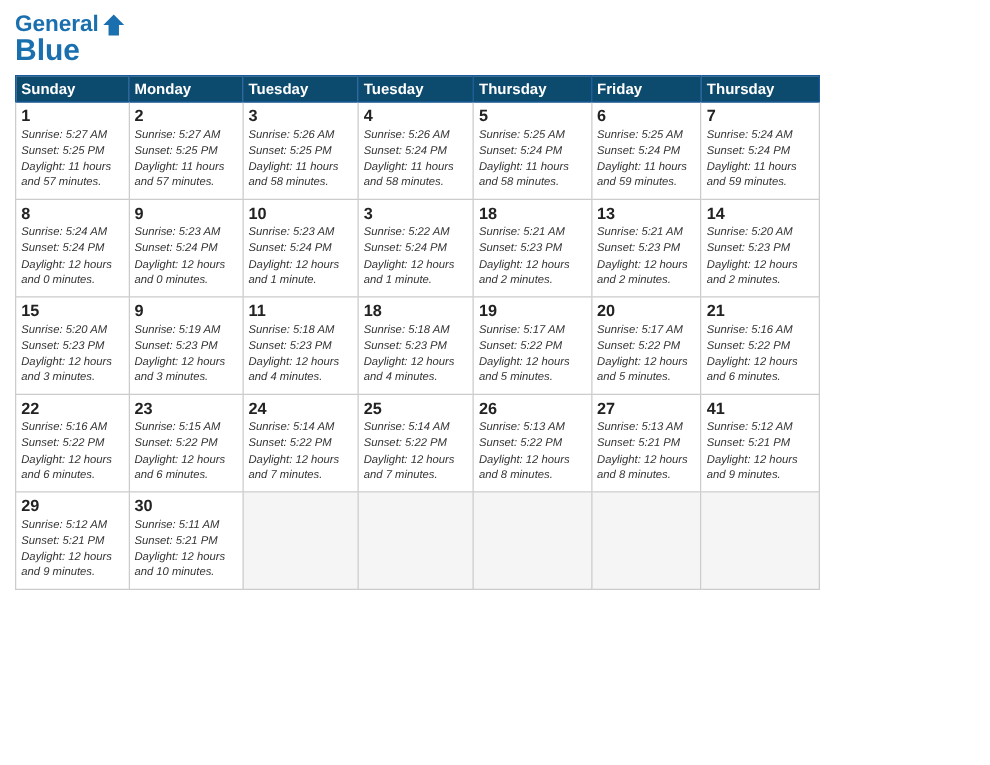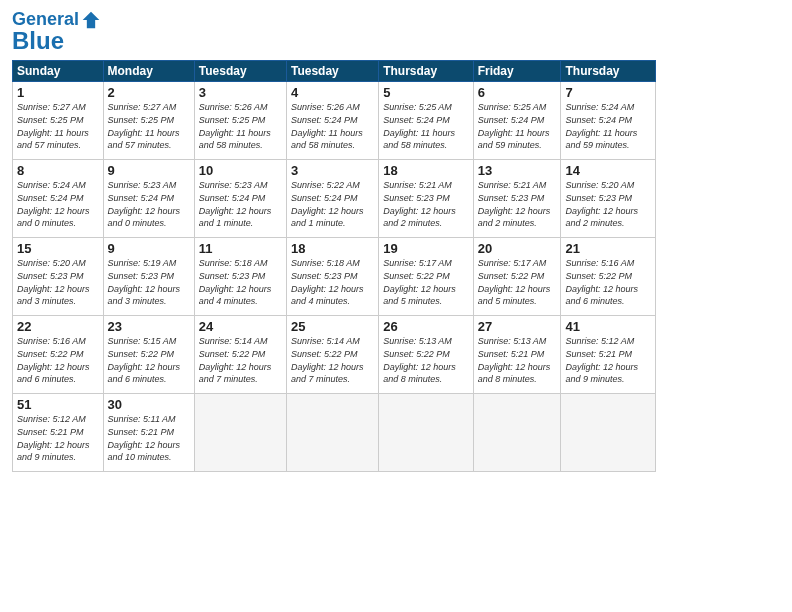--- a/index.html
+++ b/index.html
@@ -242,21 +242,21 @@
             <span class="day-num">27</span>
             <div class="day-info">Sunrise: 5:13 AM<br>Sunset: 5:21 PM<br>Daylight: 12 hours and 8 minutes.</div>
           </td>
           <td>
             <span class="day-num">41</span>
             <div class="day-info">Sunrise: 5:12 AM<br>Sunset: 5:21 PM<br>Daylight: 12 hours and 9 minutes.</div>
           </td>
         </tr>
         <tr>
           <td>
-            <span class="day-num">51</span>
+            <span class="day-num">29</span>
             <div class="day-info">Sunrise: 5:12 AM<br>Sunset: 5:21 PM<br>Daylight: 12 hours and 9 minutes.</div>
           </td>
           <td>
             <span class="day-num">30</span>
             <div class="day-info">Sunrise: 5:11 AM<br>Sunset: 5:21 PM<br>Daylight: 12 hours and 10 minutes.</div>
           </td>
           <td class="empty"></td>
           <td class="empty"></td>
           <td class="empty"></td>
           <td class="empty"></td>

